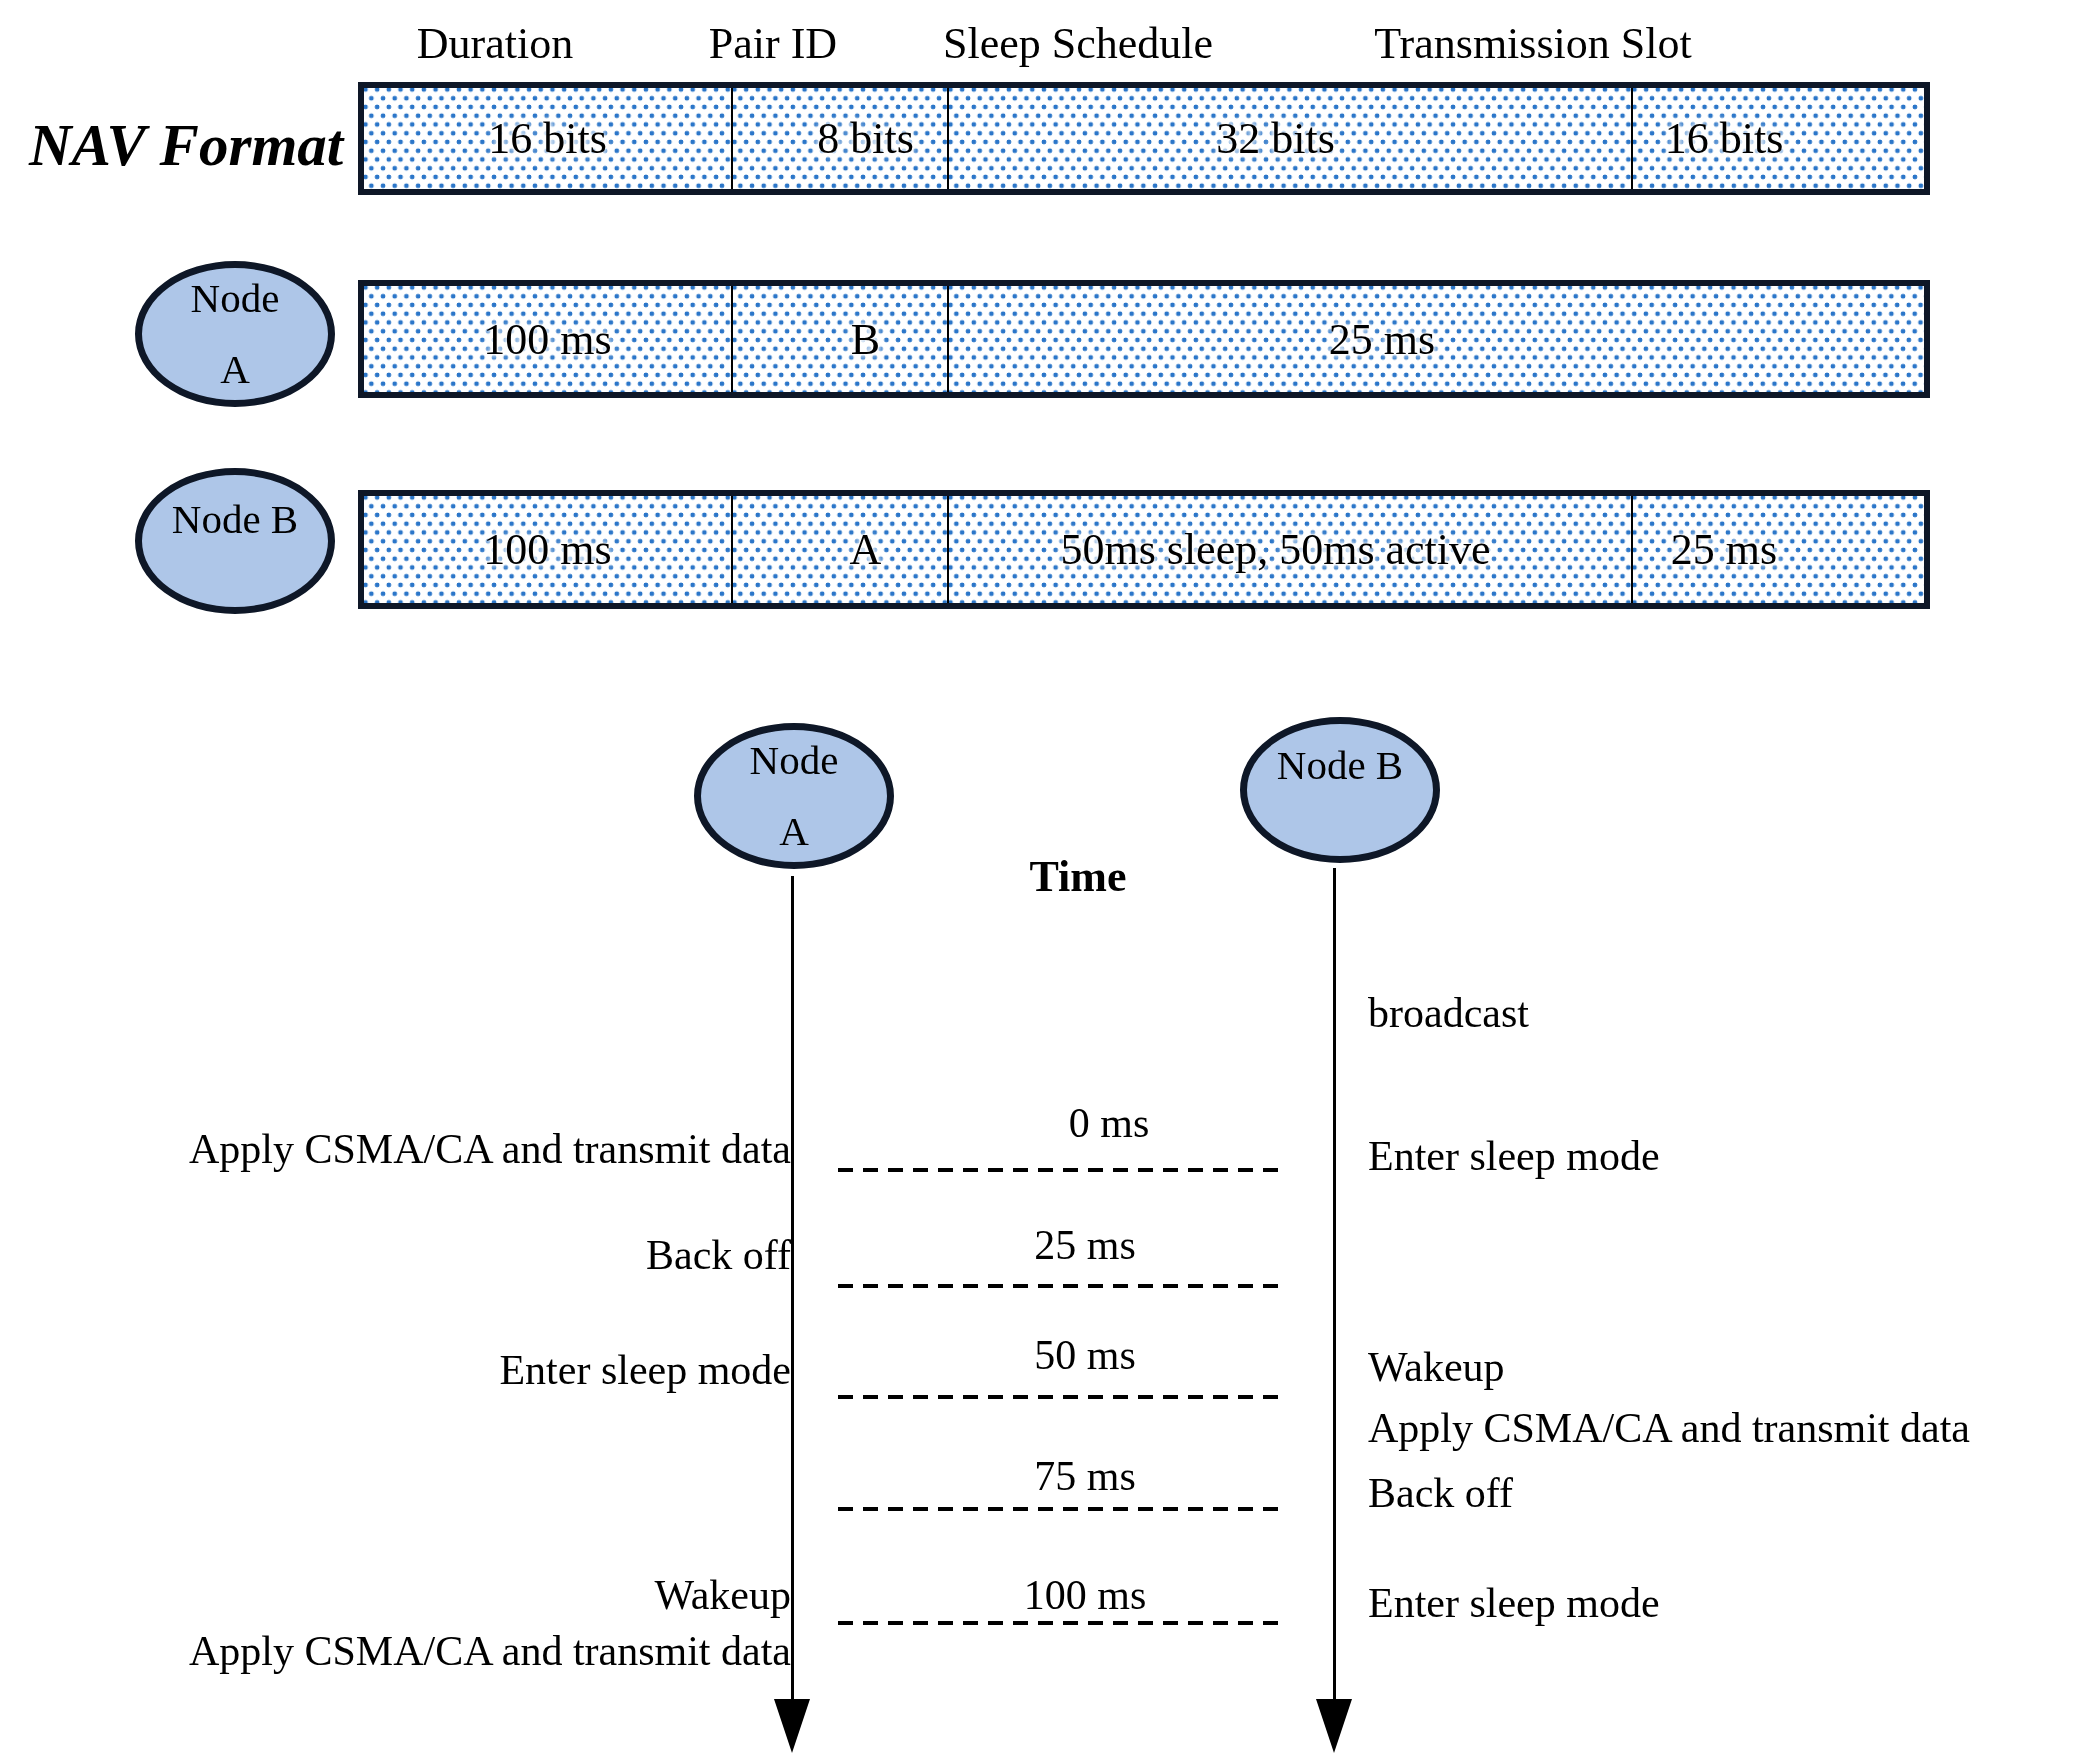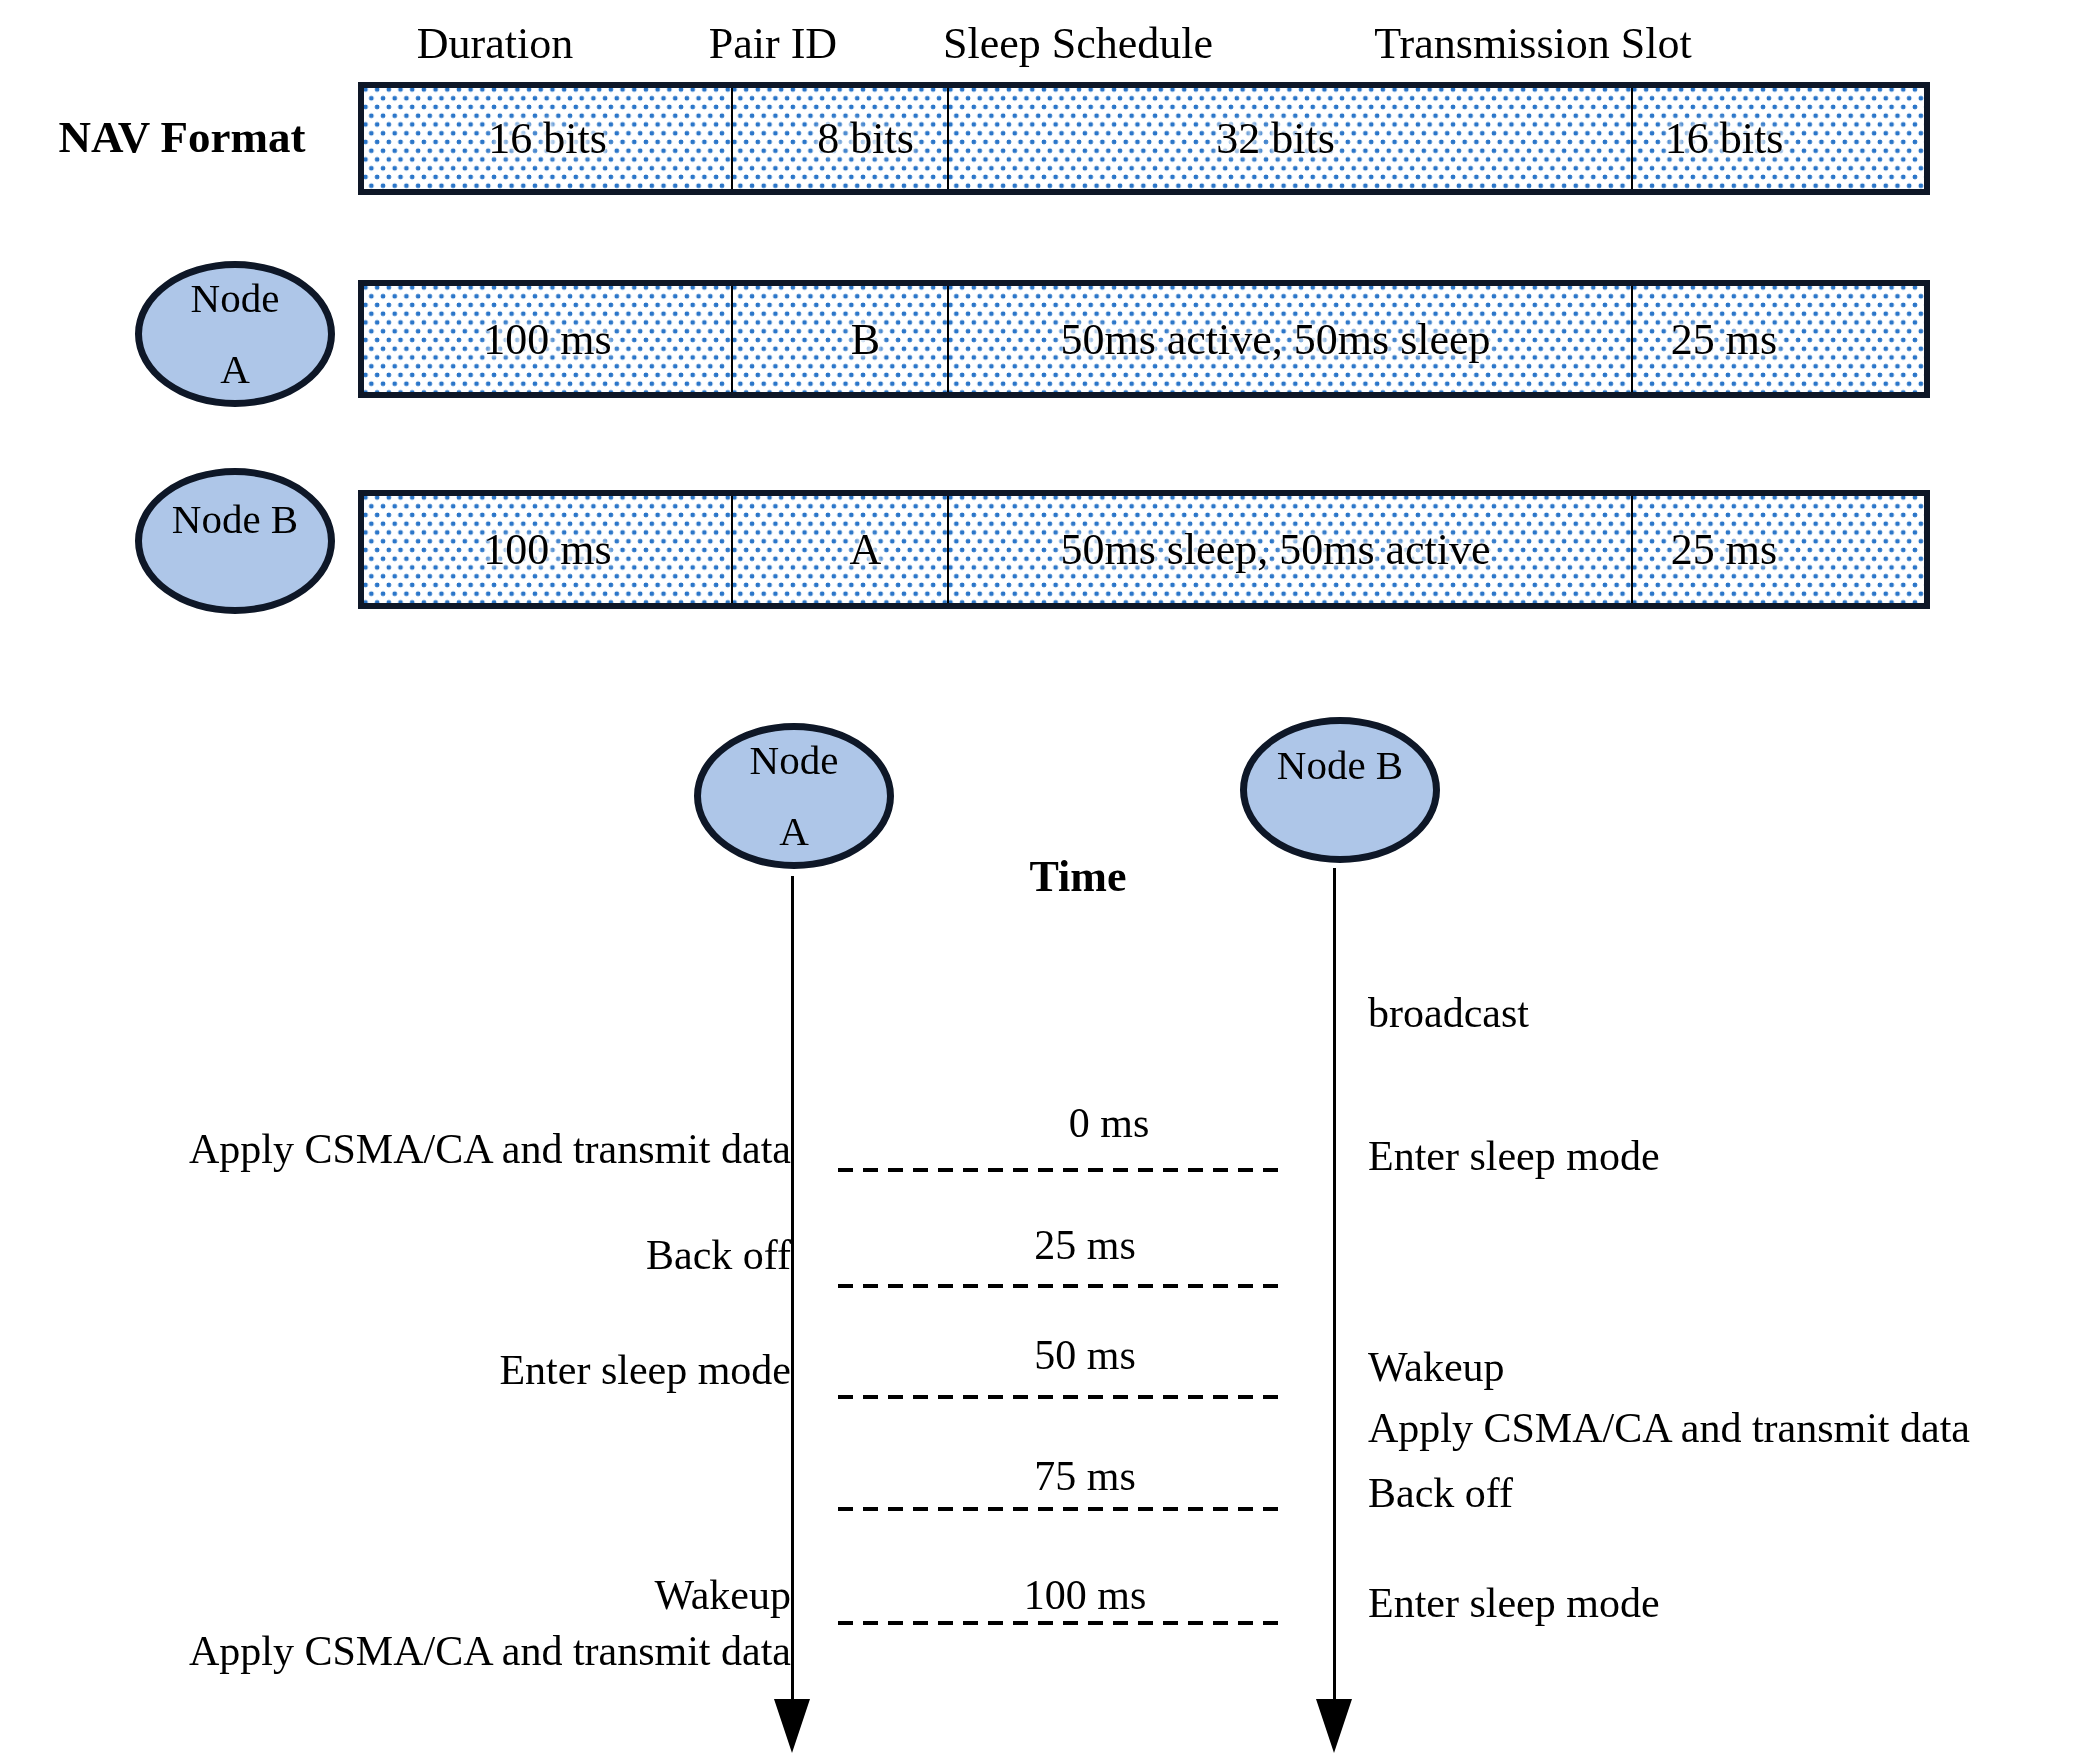--- a/index.html
+++ b/index.html
@@ -21,23 +21,24 @@
     font-size: 44px;
     white-space: nowrap;
   }
 
   .nav-format-label {
     position: absolute;
     left: 29px;
     top: 111px;
     width: 306px;
     text-align: center;
-    font-size: 45px;
+    font-size: 59px;
     font-weight: bold;
     white-space: nowrap;
+    font-style: italic;
   }
 
   
   .bit-table {
     position: absolute;
     left: 358px;
     width: 1572px;
     display: flex;
     box-sizing: border-box;
     border: 6.6px solid var(--dark-border);
@@ -214,23 +215,20 @@
     <span>Node</span>
     <span>A</span>
   </div>
   <div class="bit-table node-a-table">
     <div class="bit-cell c1">
         <span>100 ms</span>
       </div>
     <div class="bit-cell c2">
         <span>B</span>
       </div>
-    <div class="bit-cell c3">
-        <span>50ms active, 50ms sleep</span>
-      </div>
     <div class="bit-cell c4">
         <span>25 ms</span>
       </div>
   </div>
 
   <div class="ellipse el-node-b-top">
     <span>Node B</span>
   </div>
   <div class="bit-table node-b-table">
     <div class="bit-cell c1">

